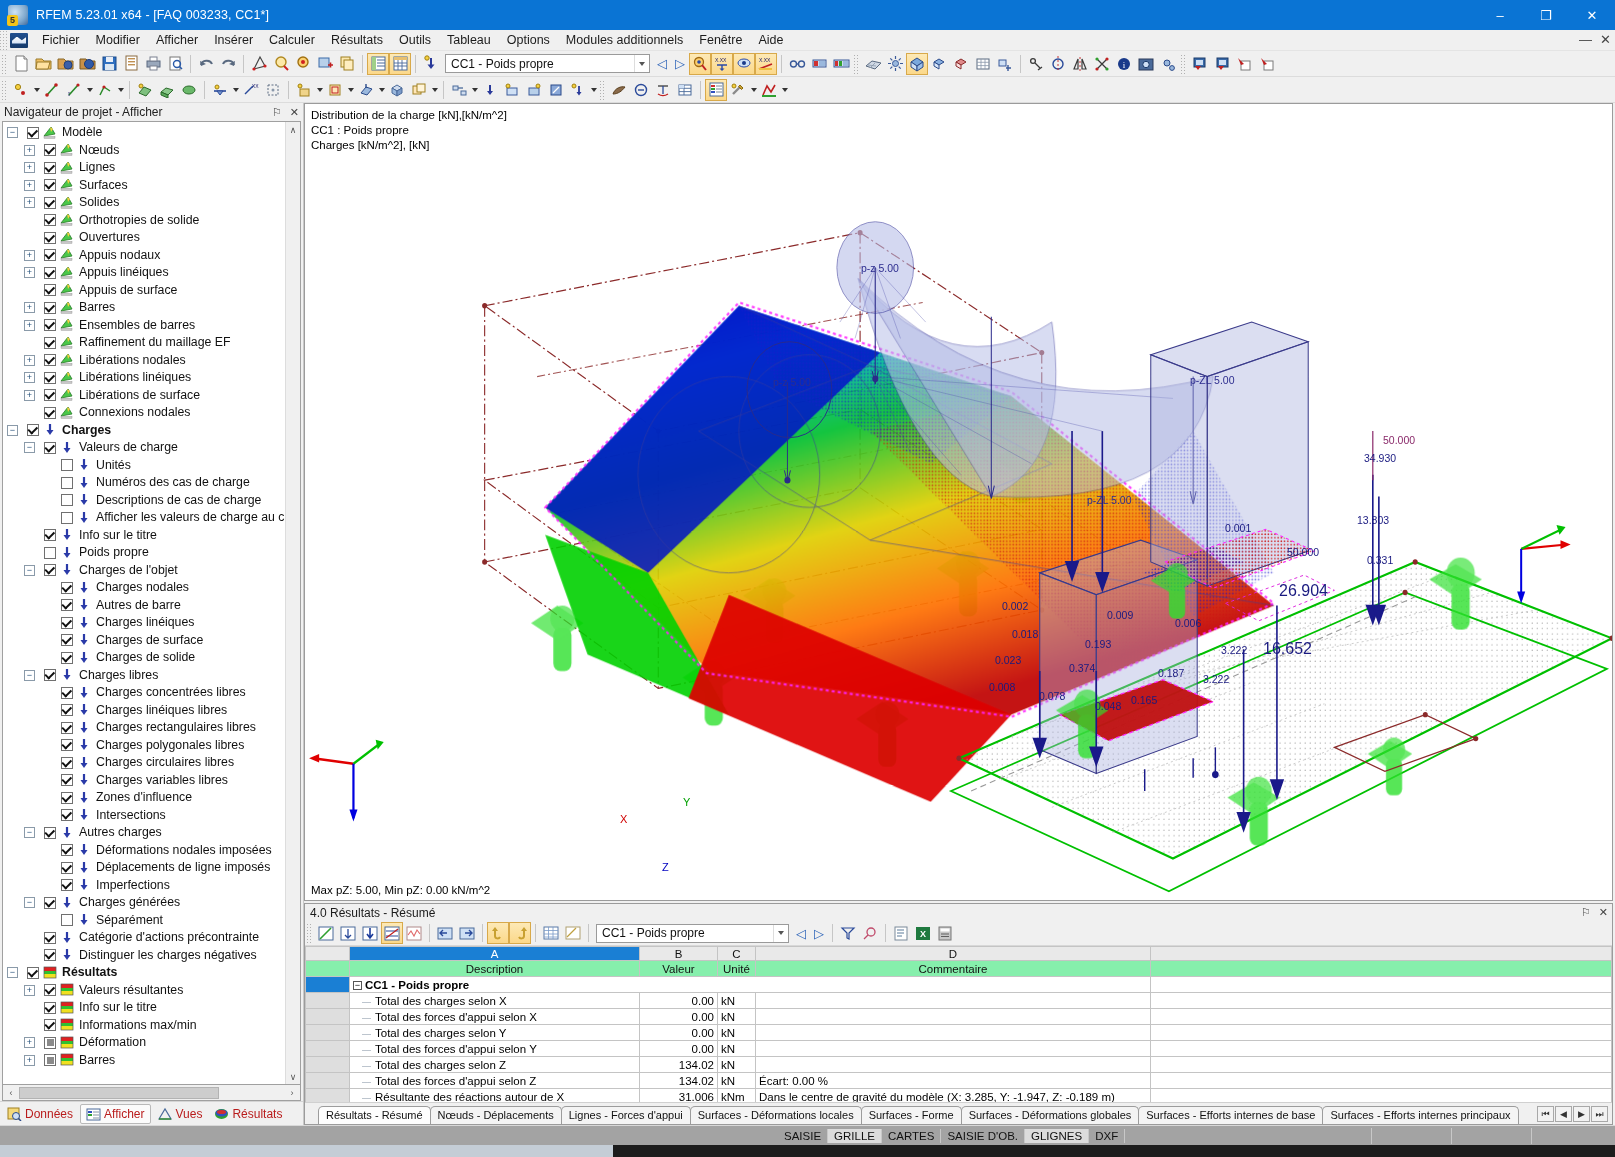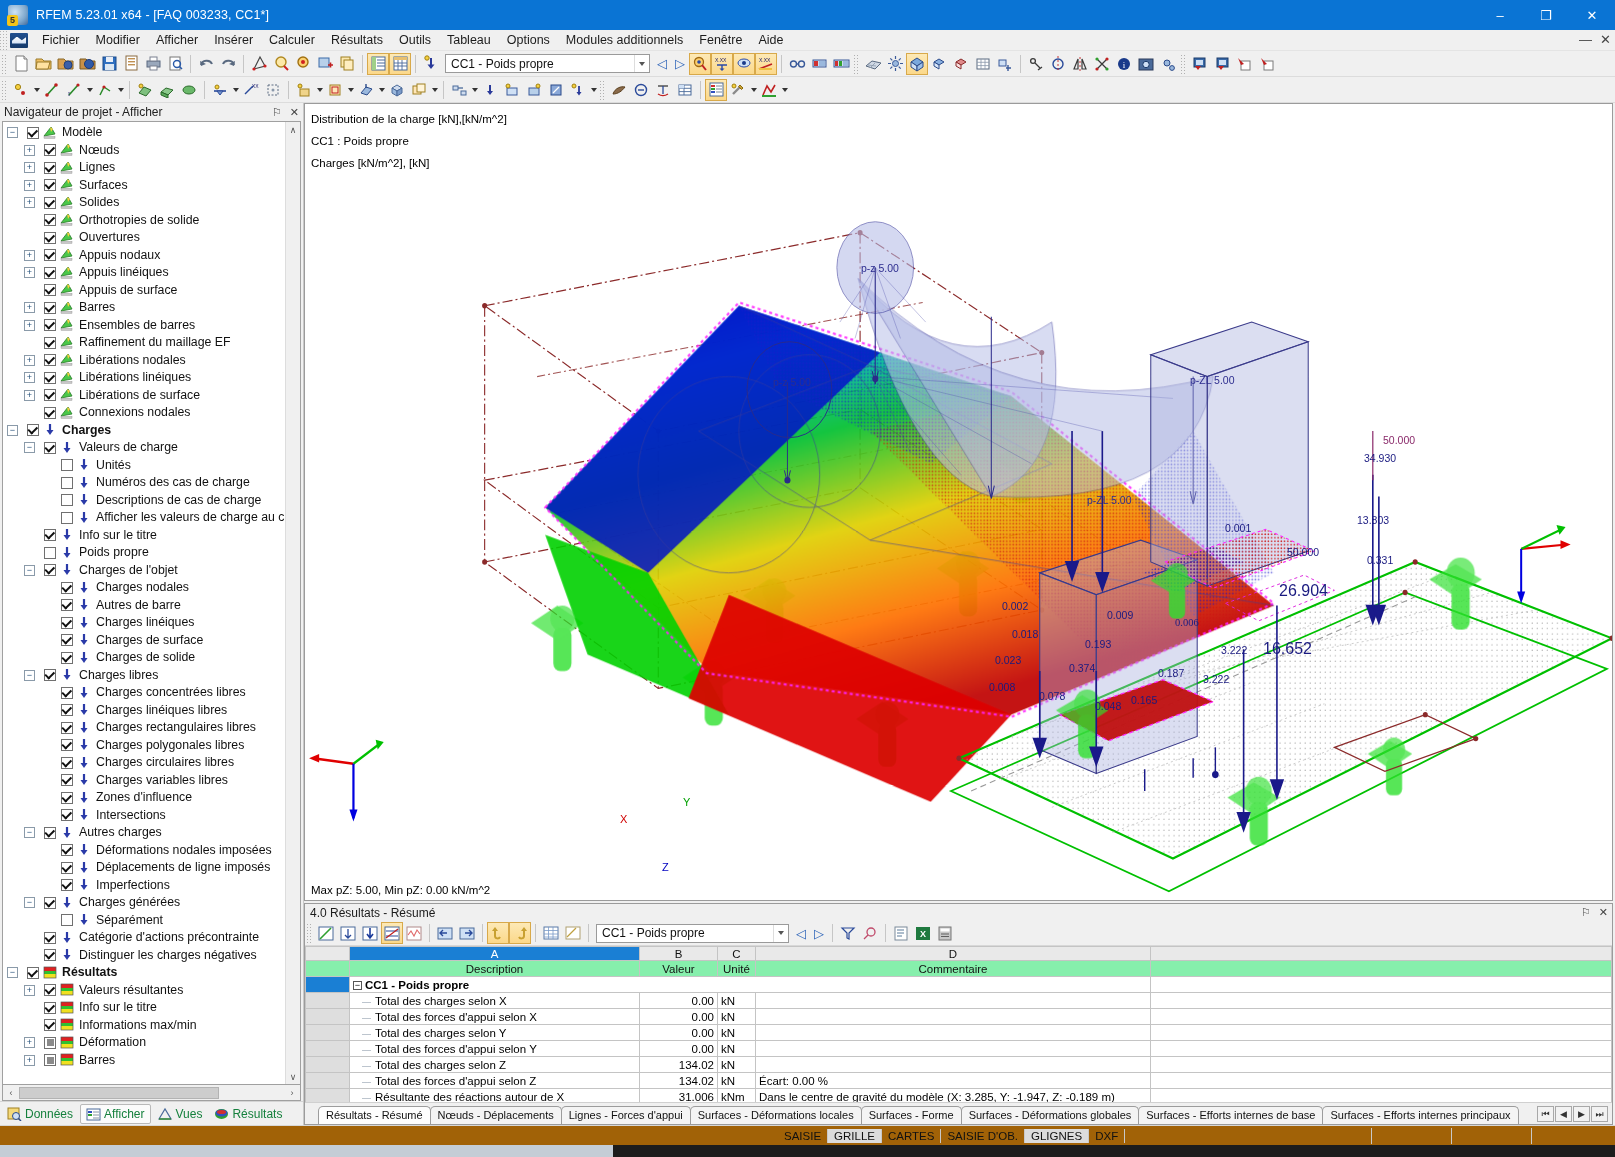--- a/index.html
+++ b/index.html
@@ -200,36 +200,36 @@
   .hscroll .ar { width: 16px; text-align: center; font-size: 9px; color: #555; }
   .hscroll .thumb { height: 12px; background: #cdcdcd; border: 1px solid #b3b3b3; flex: 0 0 200px; }
   .nav-tabs {
     height: 24px; flex: 0 0 24px;
     display: flex; align-items: center; gap: 2px;
     padding-left: 2px; background: #f0f0f0;
     border-top: 1px solid #d4d4d4;
   }
   .nav-tab {
     display: flex; align-items: center; gap: 3px;
-    padding: 2px 5px; font-size: 12px; color: #15803d;
+    padding: 2px 5px; font-size: 12px; color: #b91c1c;
   }
   .nav-tab.sel { background: #fbfbfb; border: 1px solid #b9b9b9; border-radius: 2px; }
   .nav-tab svg { display: block; }
 
   
   .rightside { flex: 1 1 auto; display: flex; flex-direction: column; min-width: 0; }
 
   .viewport {
     flex: 1 1 auto; background: #fff;
     border: 1px solid #9b9b9b; margin: 0 2px 0 0;
     position: relative; overflow: hidden; min-height: 0;
   }
   .vp-info {
     position: absolute; left: 6px; top: 4px;
-    font-size: 11.5px; color: #000; line-height: 22px;
+    font-size: 11.5px; color: #000; line-height: 15px;
     white-space: pre; z-index: 5;
   }
   .vp-minmax {
     position: absolute; left: 6px; bottom: 4px;
     font-size: 11.5px; color: #000; z-index: 5;
   }
   .vp-svg { position: absolute; inset: 0; width: 100%; height: 100%; }
 
   
   .respanel {
@@ -284,21 +284,21 @@
   .ttab.sel { background: #fdfdfd; font-weight: normal; }
   .tabnav { position: absolute; right: 4px; bottom: 2px; display: flex; gap: 1px; }
   .tabnav div {
     width: 17px; height: 16px; background: #f2f2f2; border: 1px solid #a8a8a8;
     display:flex; align-items:center; justify-content:center; font-size: 9px; color: #333;
   }
 
   
   .statusbar {
     height: 20px; flex: 0 0 20px;
-    background: #a16207; border-top: 1px solid #d8d8d8;
+    background: #a3a3a3; border-top: 1px solid #d8d8d8;
     display: flex; align-items: center; position: relative;
   }
   .sb-modes { position: absolute; left: 778px; display: flex; }
   .sb-mode {
     font-size: 11.5px; padding: 1px 6px; color: #111;
     border-right: 1px solid #c8c8c8;
   }
   .sb-mode.on { background: #dcdcdc; }
   .sb-cells { position: absolute; right: 4px; display: flex; }
   .sb-cell { width: 80px; border-left: 1px solid #c8c8c8; height: 16px; }
@@ -1812,21 +1812,21 @@
             <div style="position: absolute; left: 1078px; top: 330px; font-size: 10.5px; color: rgb(138, 42, 106); white-space: nowrap;">50.000</div>
             <div style="position: absolute; left: 1059px; top: 348px; font-size: 10.5px; color: rgb(26, 26, 128); white-space: nowrap;">34.930</div>
             <div style="position: absolute; left: 1052px; top: 410px; font-size: 10.5px; color: rgb(26, 26, 128); white-space: nowrap;">13.803</div>
             <div style="position: absolute; left: 1062px; top: 450px; font-size: 10.5px; color: rgb(26, 26, 128); white-space: nowrap;">0.331</div>
             <div style="position: absolute; left: 982px; top: 442px; font-size: 10.5px; color: rgb(26, 26, 128); white-space: nowrap;">50.000</div>
             <div style="position: absolute; left: 974px; top: 478px; font-size: 16px; color: rgb(26, 26, 128); white-space: nowrap;">26.904</div>
             <div style="position: absolute; left: 958px; top: 536px; font-size: 16px; color: rgb(26, 26, 128); white-space: nowrap;">16.652</div>
             <div style="position: absolute; left: 916px; top: 540px; font-size: 10.5px; color: rgb(26, 26, 128); white-space: nowrap;">3.222</div>
             <div style="position: absolute; left: 898px; top: 569px; font-size: 10.5px; color: rgb(26, 26, 128); white-space: nowrap;">3.222</div>
             <div style="position: absolute; left: 920px; top: 418px; font-size: 10.5px; color: rgb(26, 26, 128); white-space: nowrap;">0.001</div>
-            <div style="position: absolute; left: 870px; top: 513px; font-size: 10.5px; color: rgb(26, 26, 128); white-space: nowrap; font-family: Liberation Serif, serif;">0.006</div>
+            <div style="position: absolute; left: 870px; top: 513px; font-size: 10.5px; color: rgb(26, 26, 128); white-space: nowrap;">0.006</div>
             <div style="position: absolute; left: 802px; top: 505px; font-size: 10.5px; color: rgb(26, 26, 128); white-space: nowrap;">0.009</div>
             <div style="position: absolute; left: 697px; top: 496px; font-size: 10.5px; color: rgb(26, 26, 128); white-space: nowrap;">0.002</div>
             <div style="position: absolute; left: 707px; top: 524px; font-size: 10.5px; color: rgb(26, 26, 128); white-space: nowrap;">0.018</div>
             <div style="position: absolute; left: 780px; top: 534px; font-size: 10.5px; color: rgb(26, 26, 128); white-space: nowrap;">0.193</div>
             <div style="position: absolute; left: 690px; top: 550px; font-size: 10.5px; color: rgb(26, 26, 128); white-space: nowrap;">0.023</div>
             <div style="position: absolute; left: 764px; top: 558px; font-size: 10.5px; color: rgb(26, 26, 128); white-space: nowrap;">0.374</div>
             <div style="position: absolute; left: 853px; top: 563px; font-size: 10.5px; color: rgb(26, 26, 128); white-space: nowrap;">0.187</div>
             <div style="position: absolute; left: 684px; top: 577px; font-size: 10.5px; color: rgb(26, 26, 128); white-space: nowrap;">0.008</div>
             <div style="position: absolute; left: 734px; top: 586px; font-size: 10.5px; color: rgb(26, 26, 128); white-space: nowrap;">0.078</div>
             <div style="position: absolute; left: 826px; top: 590px; font-size: 10.5px; color: rgb(26, 26, 128); white-space: nowrap;">0.165</div>

